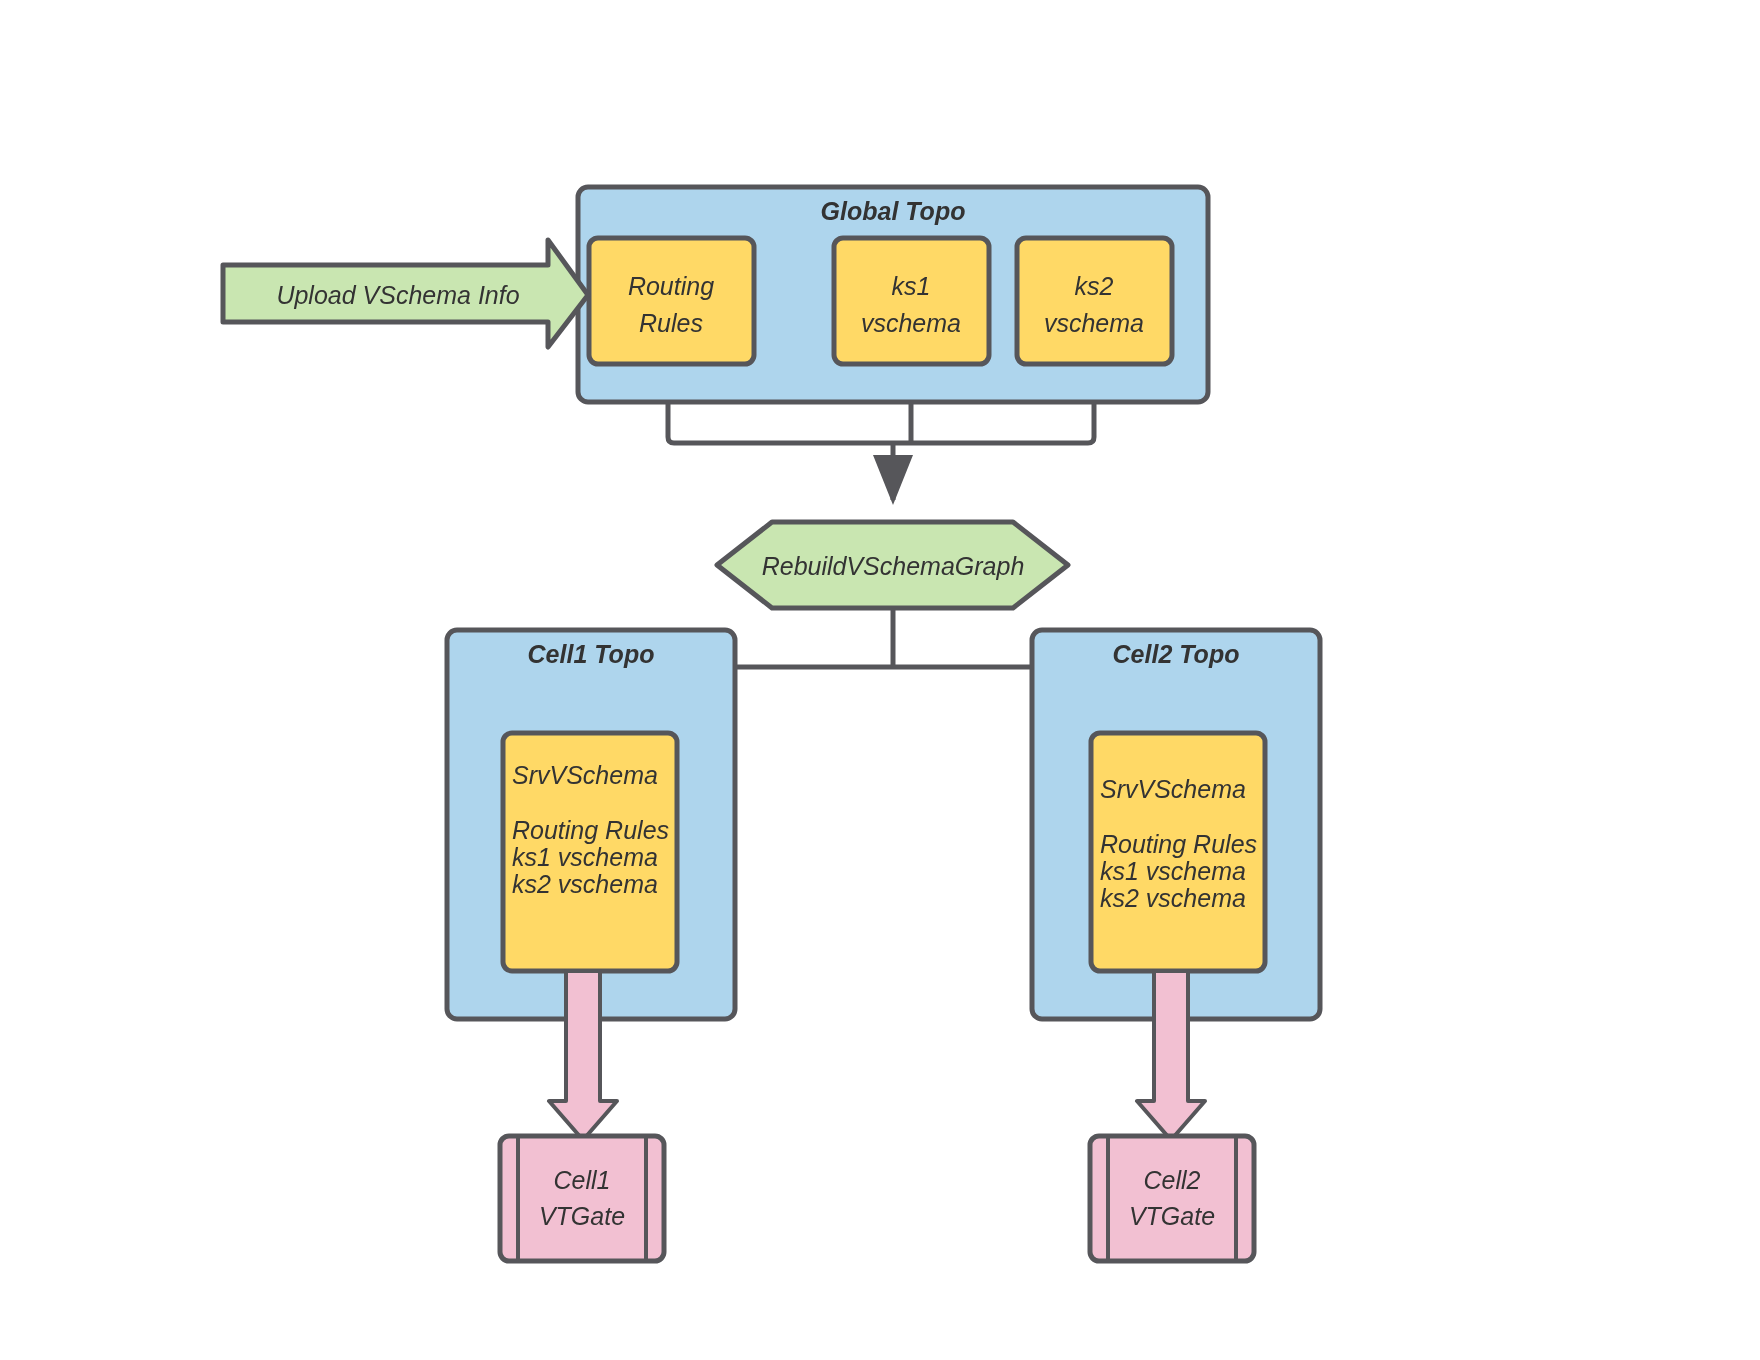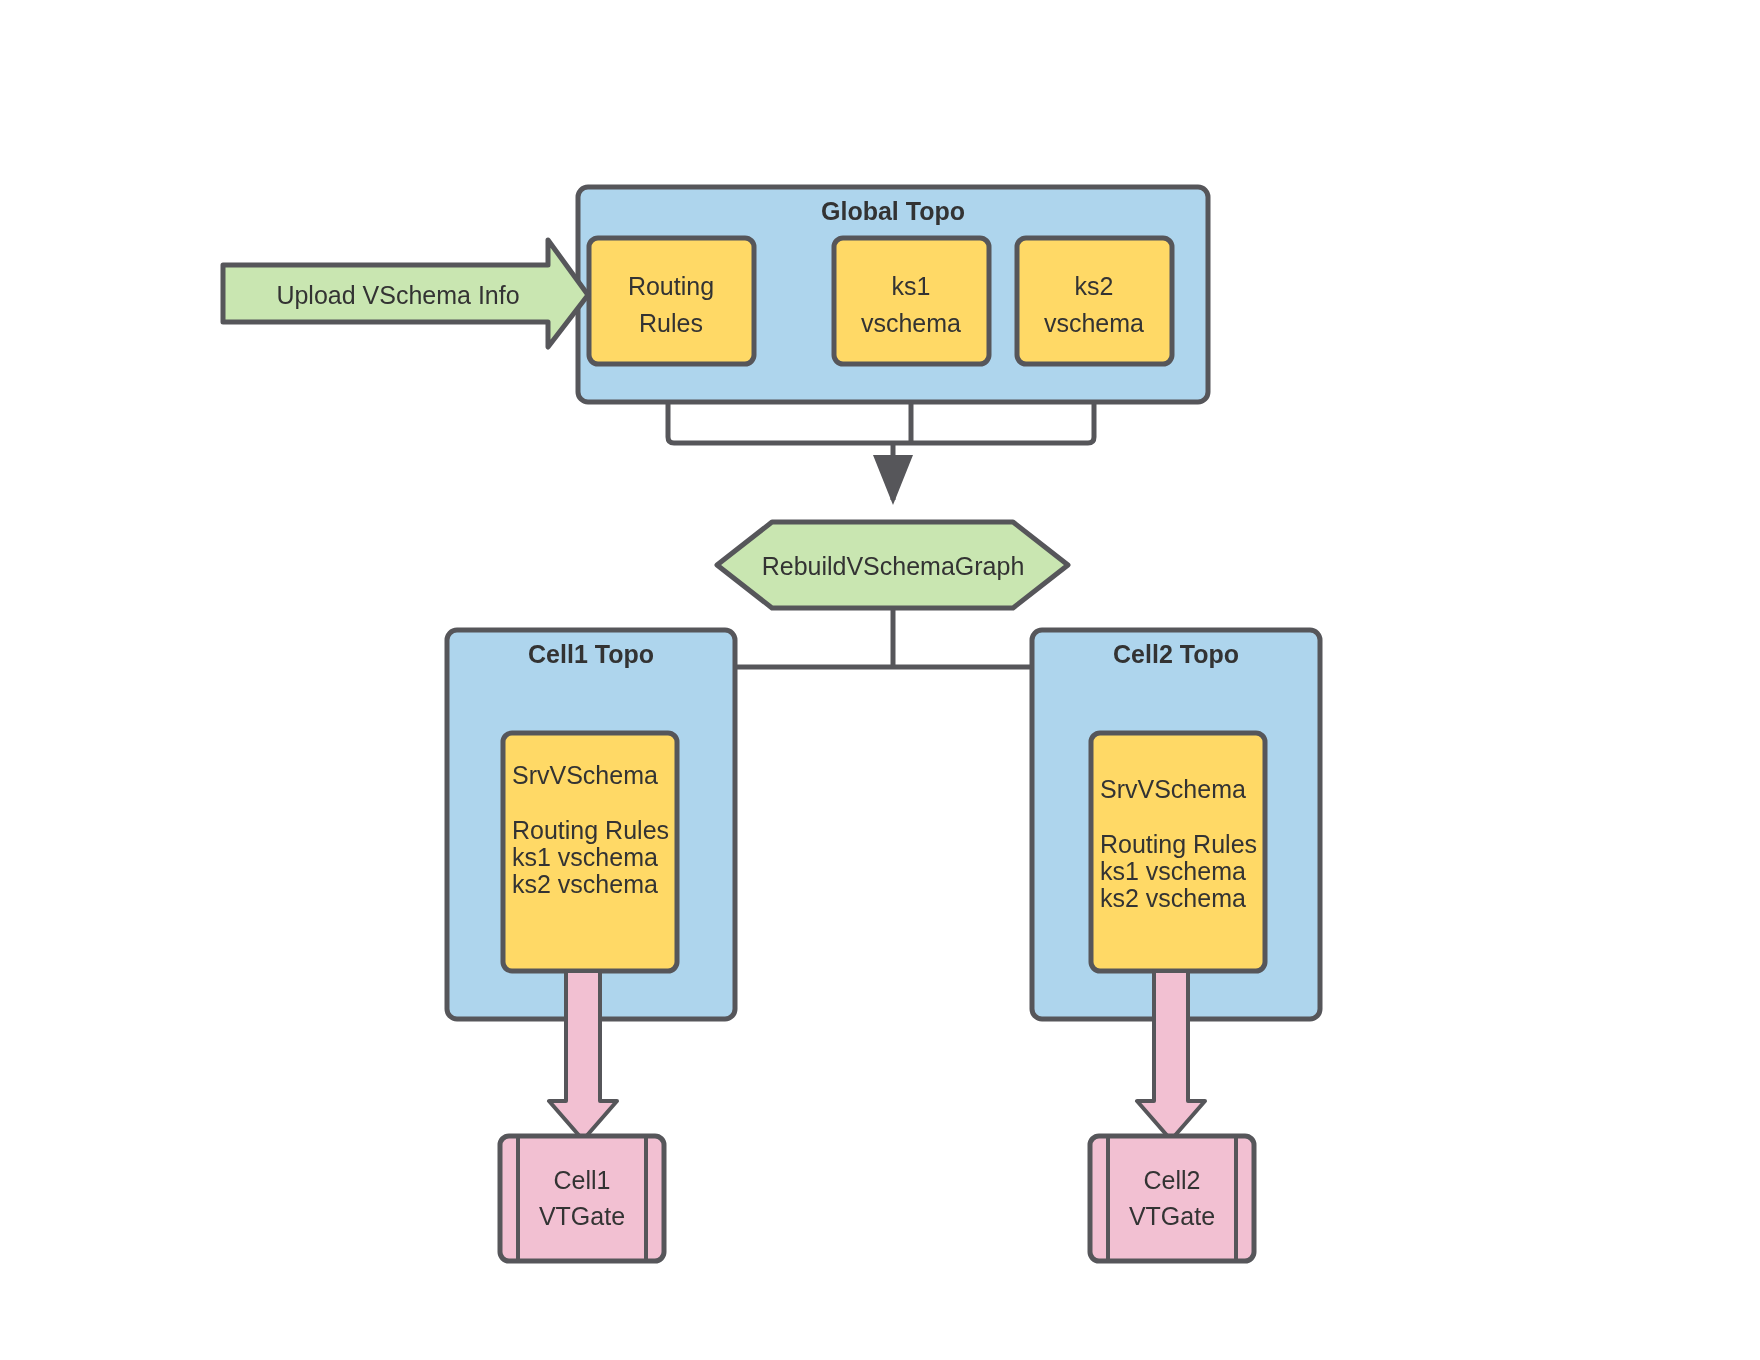--- a/index.html
+++ b/index.html
@@ -7,20 +7,21 @@
     padding: 0;
     background: #ffffff;
   }
   #stage {
     position: relative;
     width: 1496px;
     height: 1360px;
     background: #ffffff;
     font-family: "Liberation Sans", sans-serif;
     overflow: hidden;
+    font-style: italic;
   }
   svg.diagram {
     display: block;
     width: 1760px;
     height: 1360px;
   }
   .node-text {
     font-family: "Liberation Sans", sans-serif;
     fill: #333333;
     font-size: 25px;

